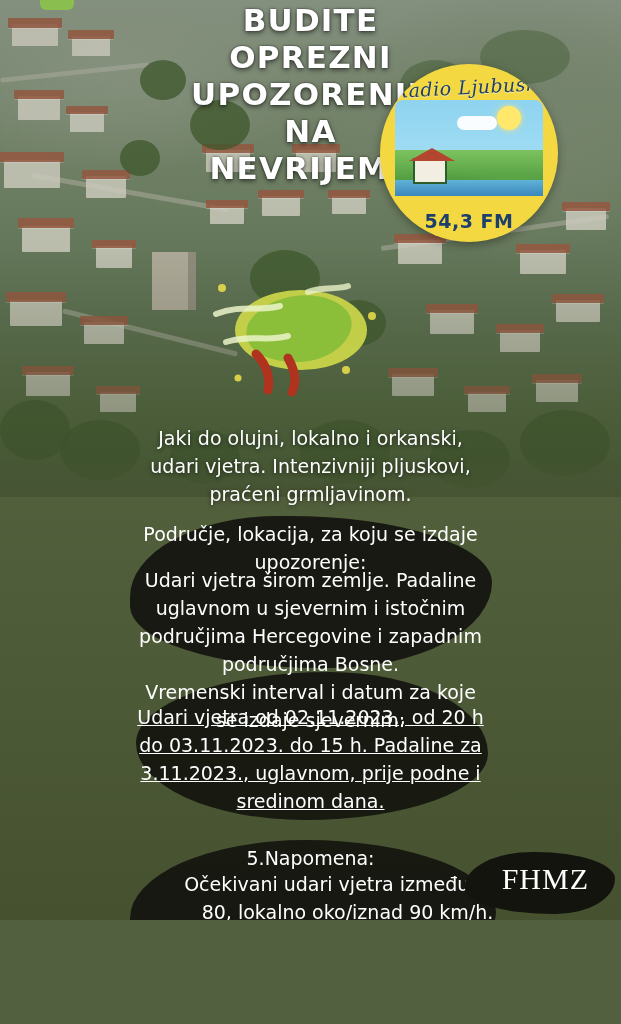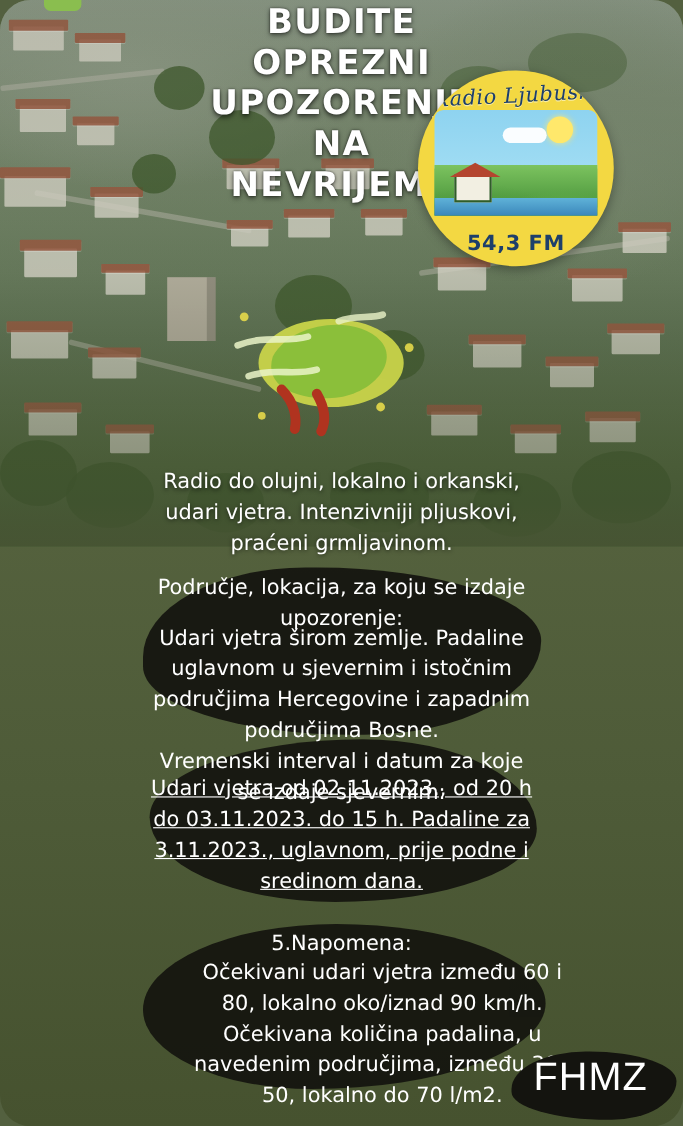--- a/index.html
+++ b/index.html
@@ -7,24 +7,23 @@
     margin: 0; padding: 0;
     width: 621px; height: 1024px;
     background: #53603f;
     font-family: "DejaVu Sans", sans-serif;
     overflow: hidden;
   }
 
   .poster {
     position: relative;
     width: 621px;
-    height: 1024px;
+    height: 920px;
     background: linear-gradient(180deg, #5b6844 0%, #56633f 40%, #4e5b38 70%, #46522f 100%);
     overflow: hidden;
-    border-radius: 28px;
   }
 
   
   .photo {
     position: absolute;
     left: 0; top: 0;
     width: 621px; height: 497px;
     overflow: hidden;
     background:
       radial-gradient(ellipse 300px 160px at 120px 60px, #8e9a86 0%, rgba(140,150,130,0) 70%),
@@ -189,22 +188,22 @@
     opacity: .92;
   }
   .brush.b2 { border-radius: 55% 45% 52% 48% / 48% 55% 45% 52%; }
   .brush.b3 { border-radius: 48% 52% 58% 42% / 52% 48% 52% 48%; }
 
   .fhmz {
     position: absolute;
     right: 18px; bottom: 18px;
     z-index: 9;
     color: #ffffff;
-    font-family: Liberation Sans, sans-serif;
-    font-size: 36px;
+    font-family: Liberation Serif, serif;
+    font-size: 30px;
     letter-spacing: 1px;
     padding: 6px 14px;
   }
   .fhmz-bg {
     position: absolute;
     right: 6px; bottom: 6px;
     width: 150px; height: 62px;
     background: #14140f;
     border-radius: 46% 54% 40% 60% / 56% 44% 58% 42%;
     z-index: 8;
@@ -334,21 +333,21 @@
       <path d="M20 56 C46 46, 62 54, 84 48" stroke="#eaf3c8" stroke-width="6" fill="none" stroke-linecap="round" opacity="0.85"></path>
       <path d="M30 84 C56 76, 70 84, 92 78" stroke="#eaf3c8" stroke-width="6" fill="none" stroke-linecap="round" opacity="0.85"></path>
       <path d="M112 34 C126 28, 142 32, 152 28" stroke="#eaf3c8" stroke-width="6" fill="none" stroke-linecap="round" opacity="0.8"></path>
       <circle cx="26" cy="30" r="4" fill="#e6d94a" opacity=".9"></circle>
       <circle cx="176" cy="58" r="4" fill="#e6d94a" opacity=".9"></circle>
       <circle cx="150" cy="112" r="4" fill="#e6d94a" opacity=".9"></circle>
       <circle cx="42" cy="120" r="3.5" fill="#e6d94a" opacity=".9"></circle>
     </svg>
   </div>
 
-  <div class="txt shadowed" style="top:424px;">Radio do olujni, lokalno i orkanski,
+  <div class="txt shadowed" style="top:424px;">Jaki do olujni, lokalno i orkanski,
 udari vjetra. Intenzivniji pljuskovi,
 praćeni grmljavinom.</div>
 
   <div class="brush" style="left:130px; top:516px; width:362px; height:152px;"></div>
   <div class="txt" style="top:566px;">Udari vjetra širom zemlje. Padaline
 uglavnom u sjevernim i istočnim
 područjima Hercegovine i zapadnim
 područjima Bosne.</div>
   <div class="txt" style="top:520px;">Područje, lokacija, za koju se izdaje
 upozorenje:</div>

